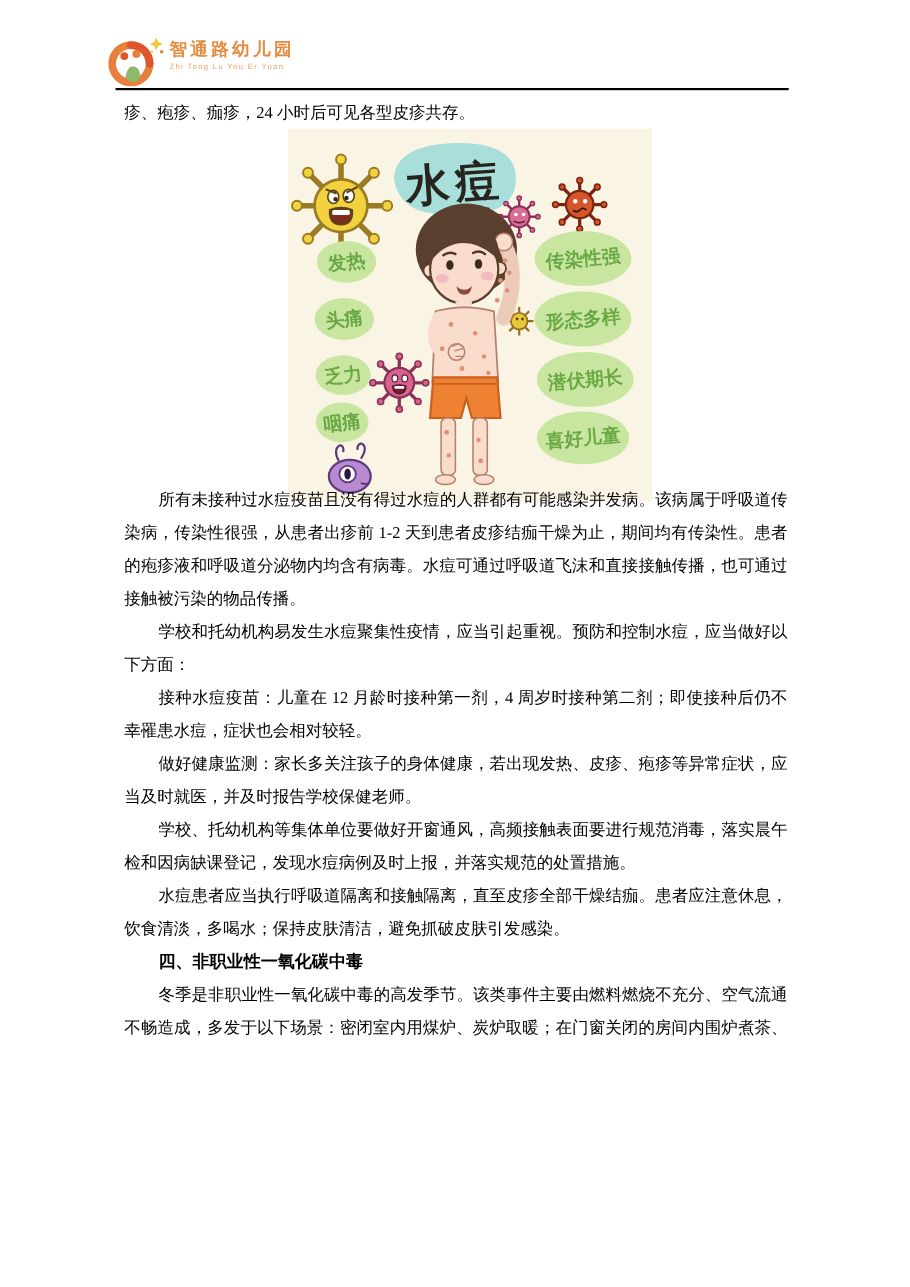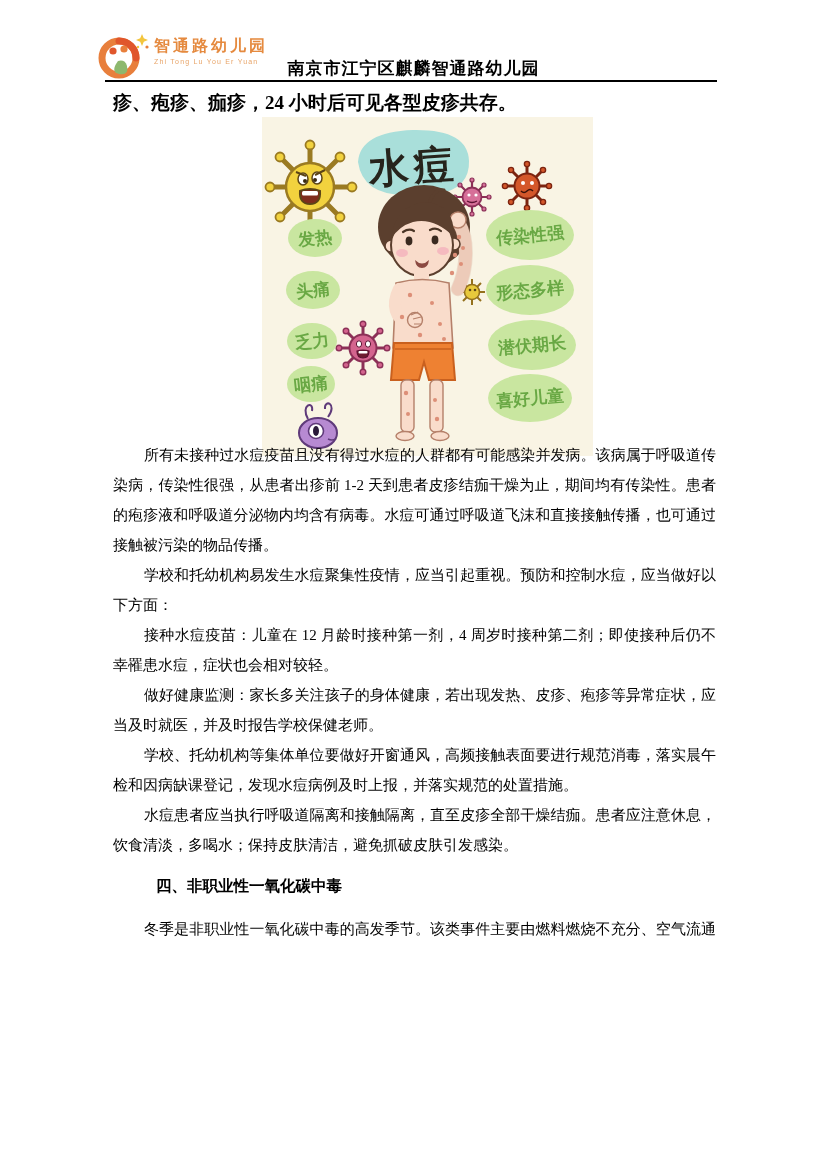--- a/index.html
+++ b/index.html
@@ -14,26 +14,26 @@
            font-size:16px;color:#e58a3f;letter-spacing:3px;white-space:nowrap;}
   .logo-en{font-family:"Liberation Sans","DejaVu Sans",sans-serif;font-size:7px;
            color:#e8a468;letter-spacing:1.2px;margin-top:4px;white-space:nowrap;}
   .header-title{position:absolute;left:0;top:57px;width:827px;text-align:center;
                 font-family:"Liberation Sans","DejaVu Sans",sans-serif;
                 font-size:17px;font-weight:bold;letter-spacing:1px;}
   .header-rule{position:absolute;left:105px;top:80px;width:612px;border-top:2px solid #000;}
 
   
   .intro-line{position:absolute;left:113px;top:88px;width:603px;
-              font-size:19px;line-height:30px;font-weight:bold;}
+              font-size:15px;line-height:30px;}
   .body-text{position:absolute;left:113px;top:440px;width:603px;
              font-size:15px;line-height:30px;text-align:justify;}
   .body-text p{margin:0;text-indent:31px;}
-  .section-heading{margin:12px;text-indent:31px;font-size:15.5px;line-height:30px;
-                   font-family:Liberation Mono, monospace;
+  .section-heading{margin:0;text-indent:31px;font-size:15.5px;line-height:30px;
+                   font-family:Liberation Sans, sans-serif;
                    font-weight:bold;text-align:left;}
   .list-wrap{display:contents;}
 
   
   .illustration{position:absolute;left:262px;top:117px;width:331px;height:339px;
                 background:#f9f4e4;}
   .illustration svg{display:block;}
 
   
   .footer{position:absolute;left:107px;top:1089px;width:608px;height:18px;
@@ -59,21 +59,20 @@
       <path d="M22,31 q-8,11 1,13 q10,2 8,-8 q-2,-7 -9,-5 z" fill="#8db86e"></path>
       <path d="M46,4 l1.8,4.2 4.2,1.8 -4.2,1.8 -1.8,4.2 -1.8,-4.2 -4.2,-1.8 4.2,-1.8 z" fill="#f3c53d"></path>
       <circle cx="51" cy="17" r="1.6" fill="#e87f3c"></circle>
       <circle cx="42" cy="17" r="1.2" fill="#f3c53d"></circle>
     </svg>
     <div class="logo-text">
       <div class="logo-cn">智通路幼儿园</div>
       <div class="logo-en">Zhi Tong Lu You Er Yuan</div>
     </div>
   </div>
-  <div class="header-title">南京市江宁区麒麟智通路幼儿园</div>
   <div class="header-rule"></div>
 
   <div class="intro-line">疹、疱疹、痂疹，24 小时后可见各型皮疹共存。</div>
 
   <div class="illustration">
     <svg width="331" height="339" viewBox="0 0 331 339">
       <rect x="0" y="0" width="331" height="339" fill="#f9f4e4"></rect>
 
       <g>
         <path d="M96,45 Q98,15 151,13 Q206,12 207,44 Q208,71 176,77 Q162,95 149,78 Q101,80 96,45 Z" fill="#a9dfda"></path>

